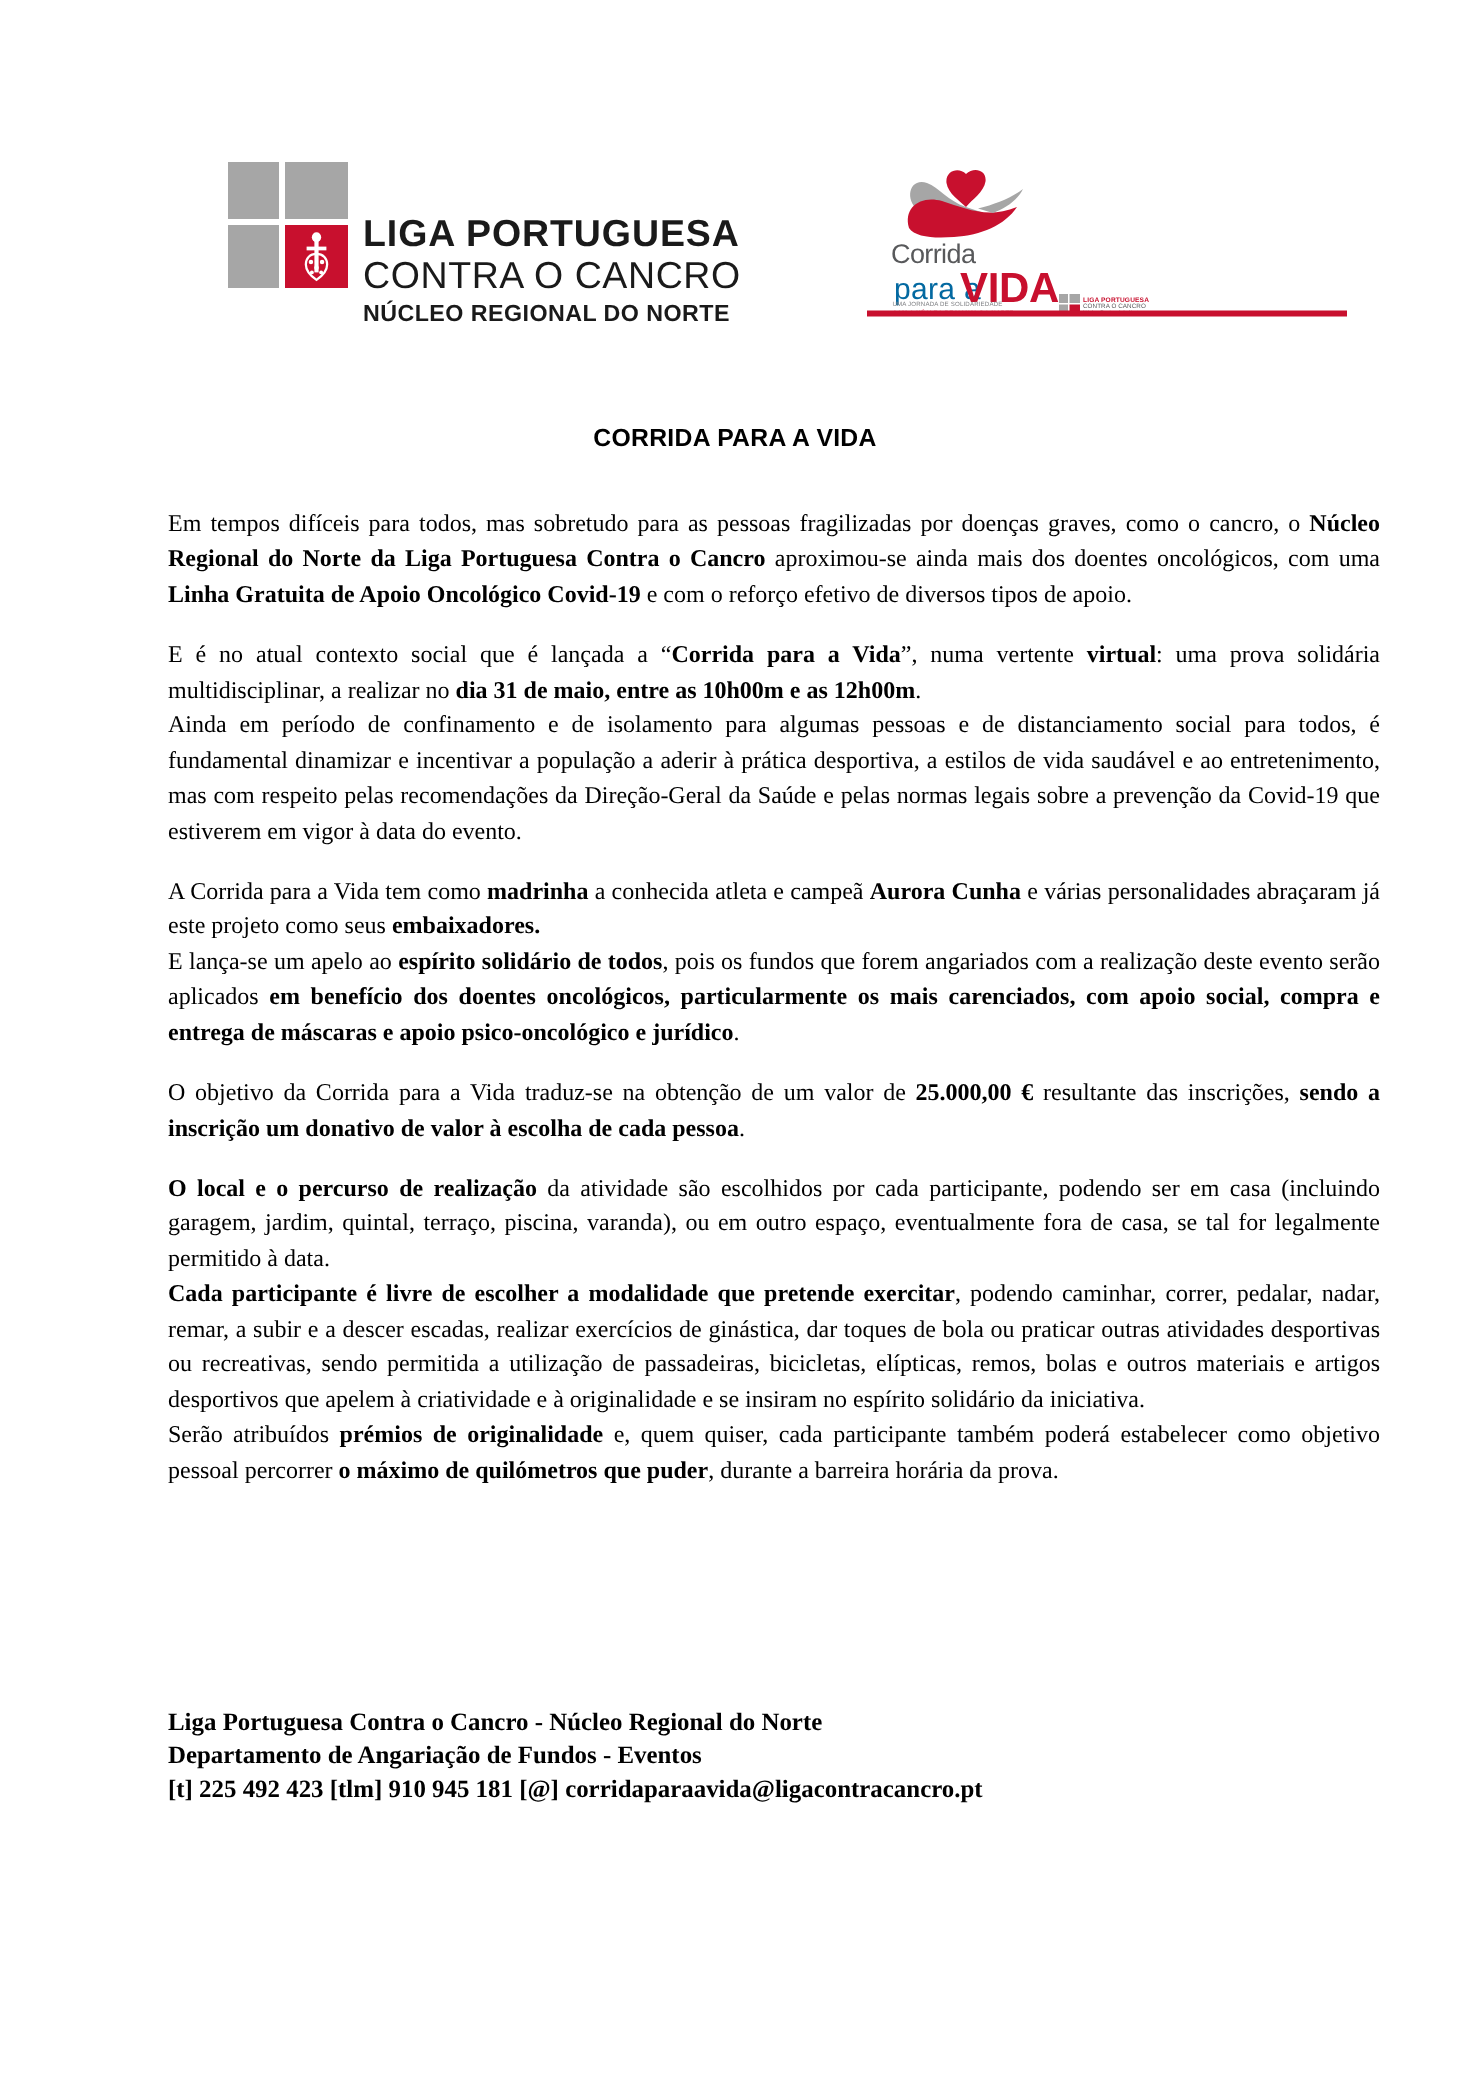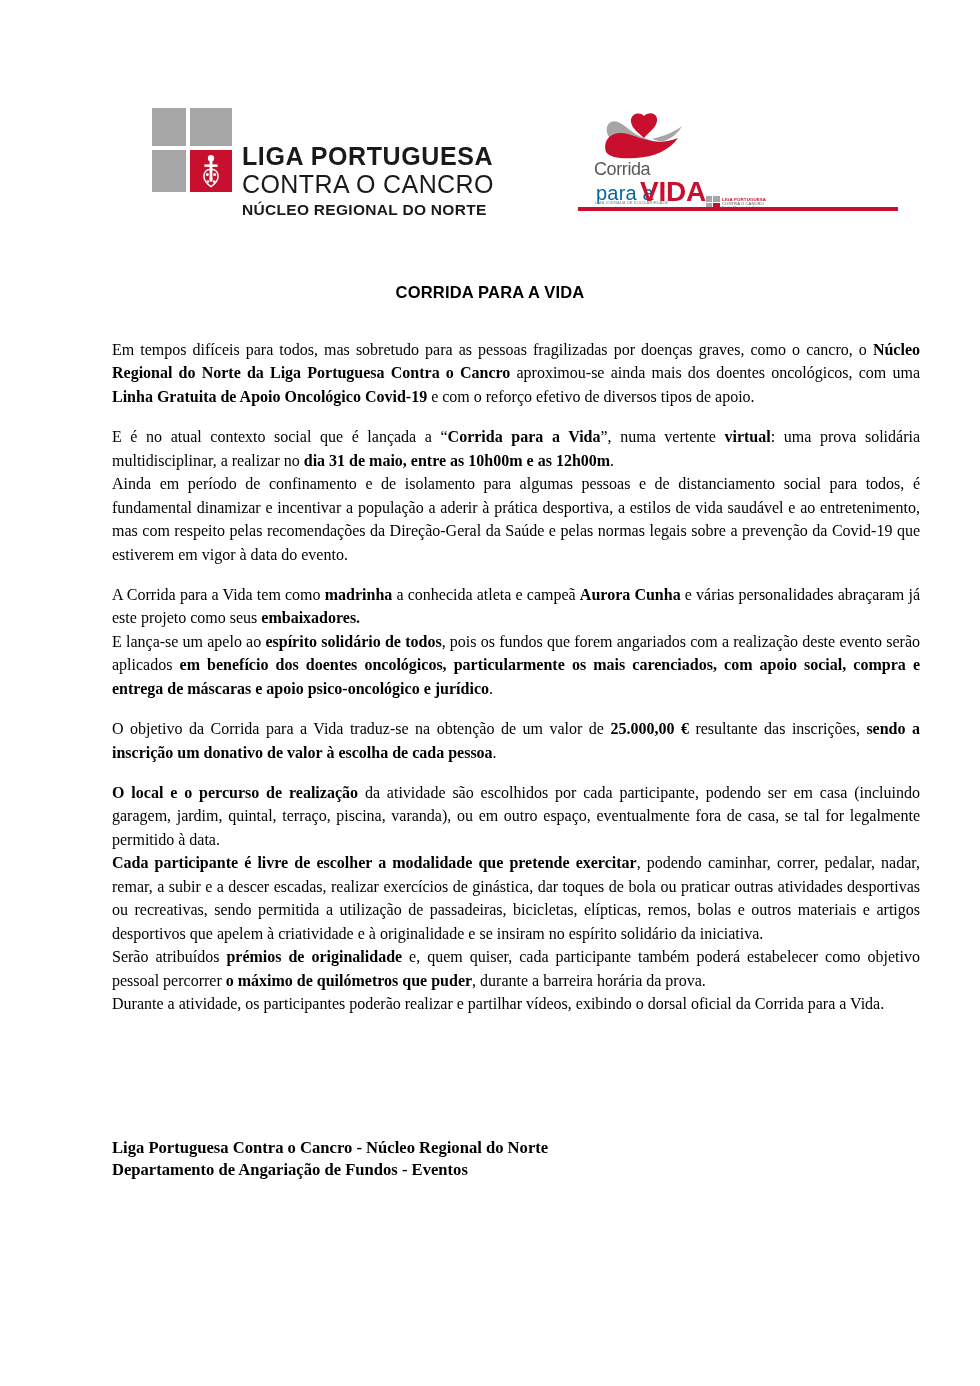--- a/index.html
+++ b/index.html
@@ -316,23 +316,23 @@
     <p><span>E lança-se um apelo ao </span><b>espírito solidário de todos</b><span>, pois os fundos que forem angariados com a realização deste evento serão aplicados </span><b>em benefício dos doentes oncológicos, particularmente os mais carenciados, com apoio social, compra e entrega de máscaras e apoio psico-oncológico e jurídico</b><span>.</span></p>
 
     <p class="para-gap"><span>O objetivo da Corrida para a Vida traduz-se na obtenção de um valor de </span><b>25.000,00 €</b><span> resultante das inscrições, </span><b>sendo a inscrição um donativo de valor à escolha de cada pessoa</b><span>.</span></p>
 
     <p class="para-gap"><b>O local e o percurso de realização</b><span> da atividade são escolhidos por cada participante, podendo ser em casa (incluindo garagem, jardim, quintal, terraço, piscina, varanda), ou em outro espaço, eventualmente fora de casa, se tal for legalmente permitido à data.</span></p>
 
     <p><b>Cada participante é livre de escolher a modalidade que pretende exercitar</b><span>, podendo caminhar, correr, pedalar, nadar, remar, a subir e a descer escadas, realizar exercícios de ginástica, dar toques de bola ou praticar outras atividades desportivas ou recreativas, sendo permitida a utilização de passadeiras, bicicletas, elípticas, remos, bolas e outros materiais e artigos desportivos que apelem à criatividade e à originalidade e se insiram no espírito solidário da iniciativa.</span></p>
 
     <p><span>Serão atribuídos </span><b>prémios de originalidade</b><span> e, quem quiser, cada participante também poderá estabelecer como objetivo pessoal percorrer </span><b>o máximo de quilómetros que puder</b><span>, durante a barreira horária da prova.</span></p>
 
-    <p><span>Durante a atividade, os participantes poderão realizar e partilhar vídeos, exibindo o dorsal oficial da Corrida para a Vida.</span></p>
 
 
   </div>
 
   <div class="footer-block">
     <div>Liga Portuguesa Contra o Cancro - Núcleo Regional do Norte</div>
     <div>Departamento de Angariação de Fundos - Eventos</div>
+    <div>[t] 225 492 423 [tlm] 910 945 181 [@] corridaparaavida@ligacontracancro.pt</div>
   </div>
 
 </div>
 
 </body></html>

